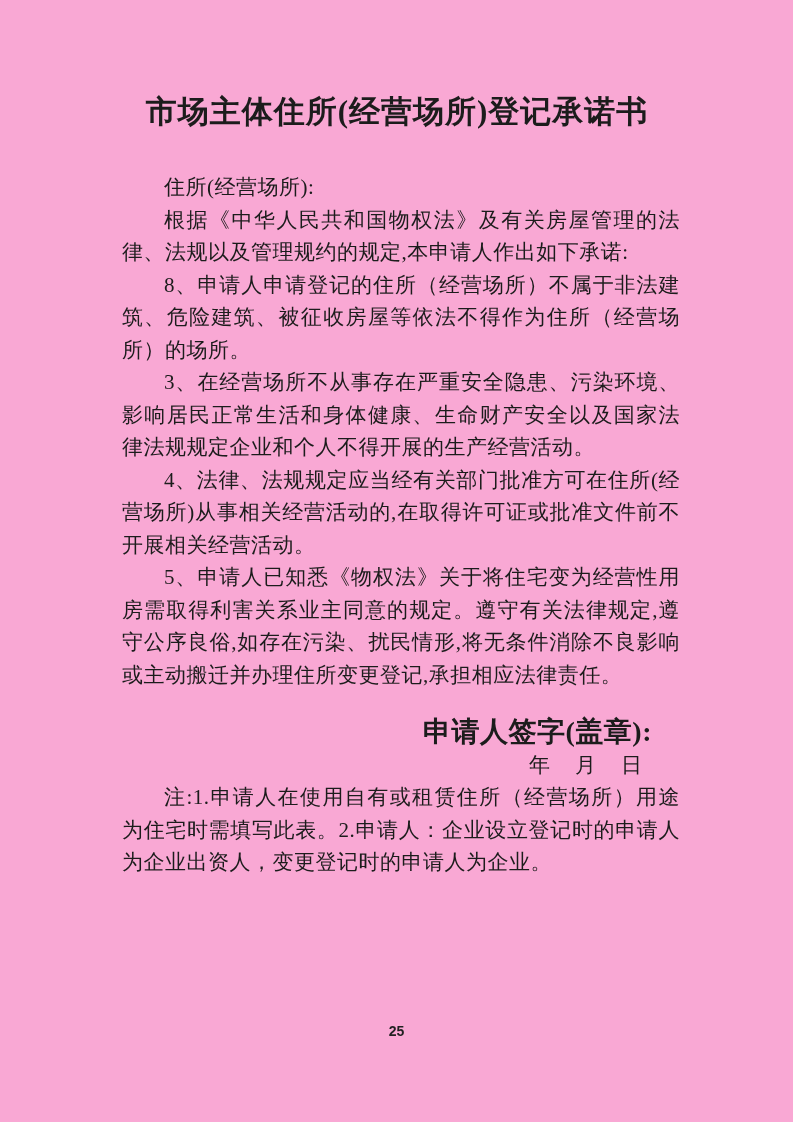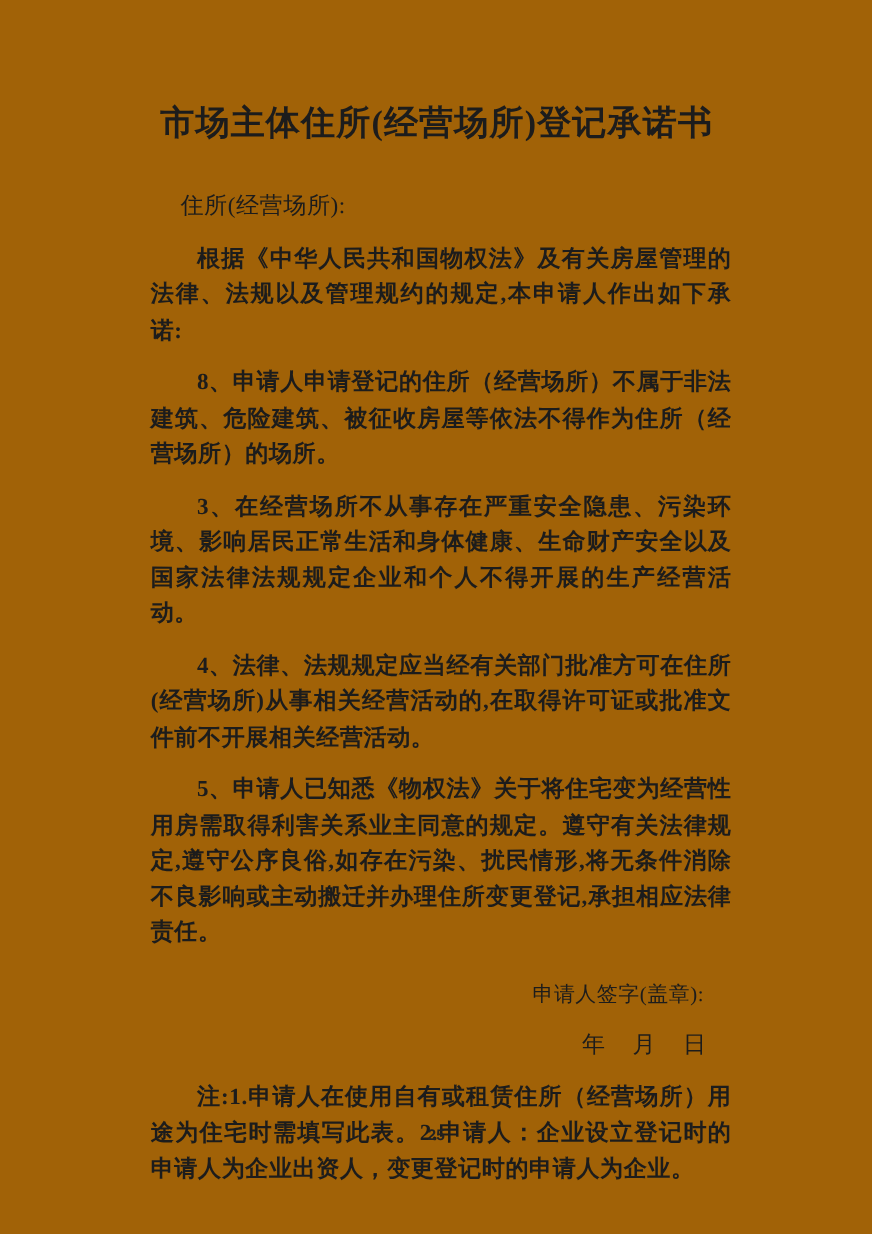--- a/index.html
+++ b/index.html
@@ -4,21 +4,21 @@
 <style>
   html, body {
     margin: 0;
     padding: 0;
     background: #ffffff;
   }
   .page {
     position: relative;
     width: 793px;
     height: 1122px;
-    background: #a16207;
+    background: #f9a8d4;
     overflow: hidden;
     font-family: "Liberation Serif", "DejaVu Serif", serif;
     color: #1c1c1c;
     box-sizing: border-box;
   }
   .doc-title {
     position: absolute;
     left: 117px;
     top: 90px;
     width: 560px;
@@ -30,46 +30,47 @@
     letter-spacing: 1px;
     white-space: nowrap;
   }
   .content {
     position: absolute;
     left: 122px;
     top: 171px;
     width: 558px;
   }
   .para {
-    margin: 15px;
+    margin: 0;
     font-size: 21px;
     line-height: 32.5px;
     letter-spacing: 0.5px;
     text-align: justify;
     text-indent: 2em;
-    font-weight: 700;
+    font-weight: 400;
   }
   .label-line {
     margin: 0;
     font-size: 21px;
     line-height: 32.5px;
     letter-spacing: 0.5px;
     text-indent: 2em;
     white-space: nowrap;
   }
   .signature-block {
     margin-top: 25px;
     text-align: right;
   }
   .sign-label {
-    margin: 12px;
-    font-size: 19px;
+    margin: 0;
+    font-size: 28px;
     line-height: 32.5px;
     letter-spacing: 0.5px;
     padding-right: 28px;
+    font-weight: bold;
   }
   .date-line {
     margin: 0;
     font-size: 21px;
     line-height: 32.5px;
     letter-spacing: 2px;
     padding-right: 36px;
   }
   .page-number {
     position: absolute;

